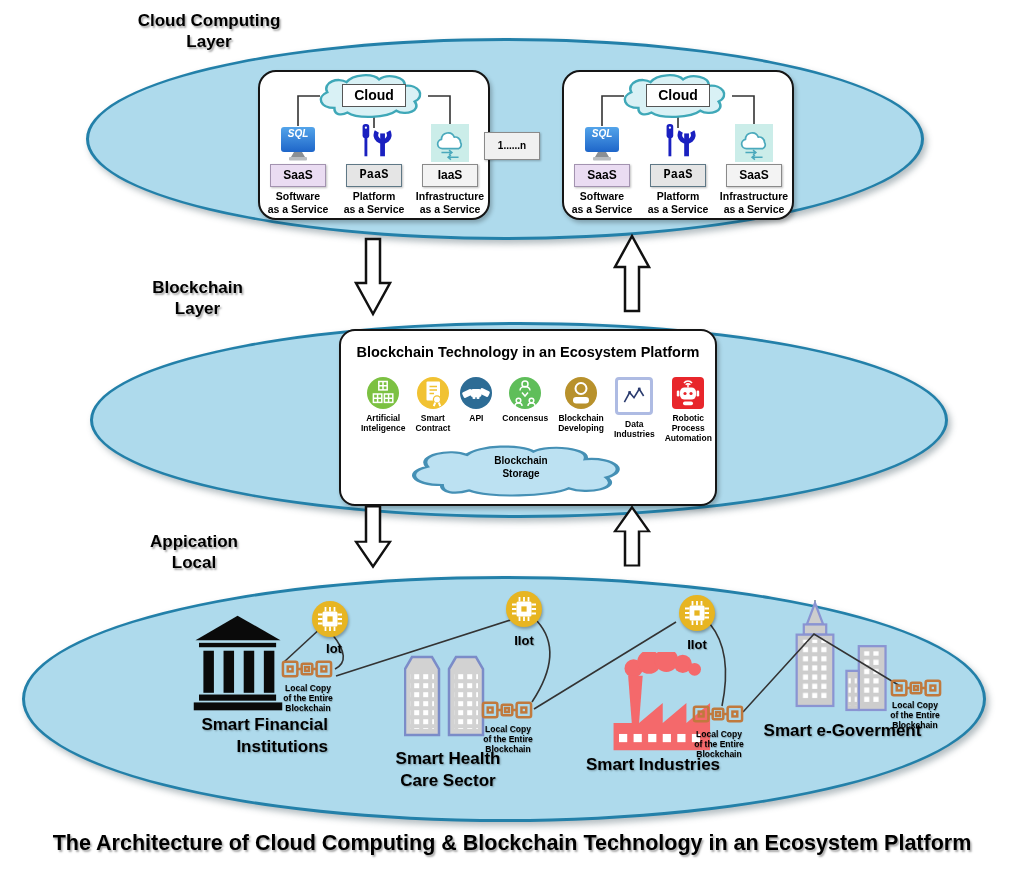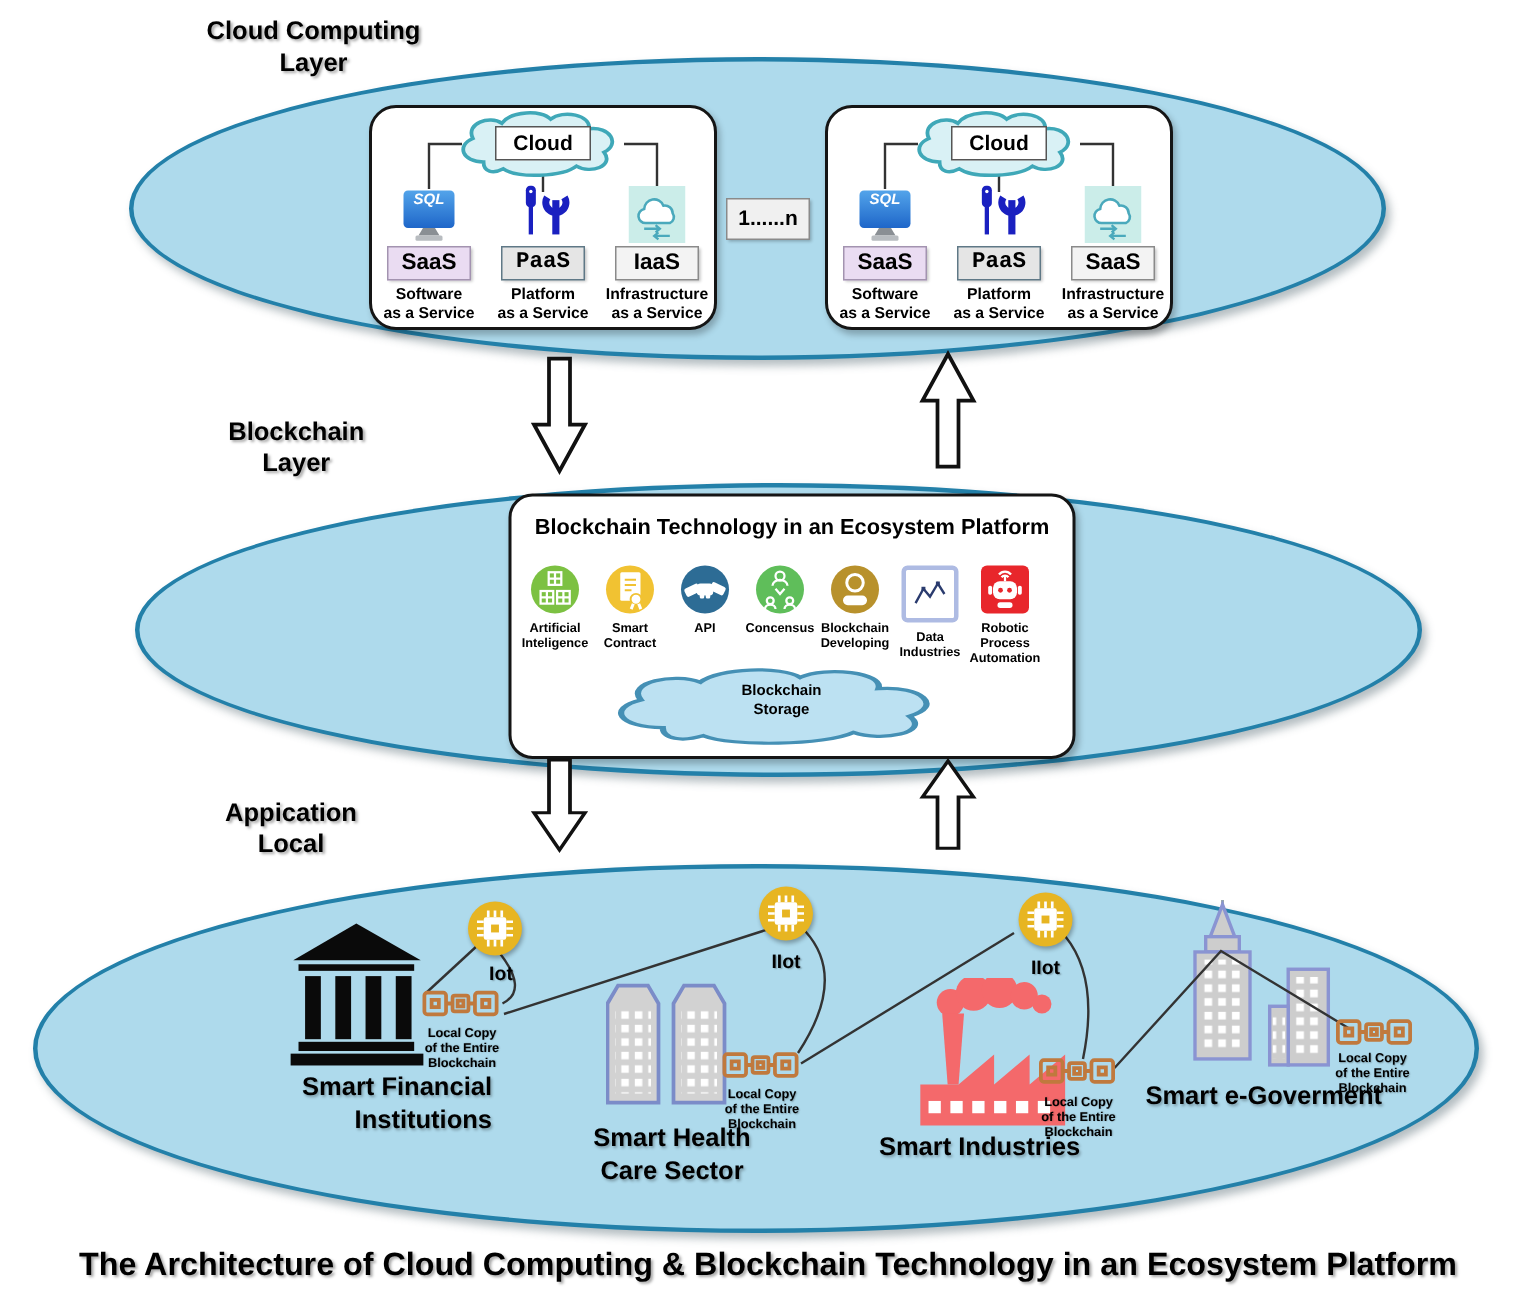--- a/index.html
+++ b/index.html
@@ -4,50 +4,50 @@
 <style>
   html,body{margin:0;padding:0;background:#fff;}
   .canvas{position:relative;width:1024px;height:873px;background:#fff;overflow:hidden;
           font-family:"Liberation Sans",sans-serif;color:#000;}
   .ellipse{position:absolute;border-radius:50%;background:#AEDAEC;border:3px solid #2380A9;
            box-shadow:3px 4px 6px rgba(90,110,120,.45);}
   .layer-label{position:absolute;font-weight:bold;font-size:17px;text-align:center;
                white-space:pre-line;line-height:1.25;text-shadow:1.5px 1.5px 2px rgba(0,0,0,.35);}
   
   .svc-box{position:absolute;width:228px;height:146px;background:#fff;border:2.5px solid #151515;
-           border-radius:18px;box-shadow:2px 3px 4px rgba(0,0,0,.25);}
+           border-radius:18px;box-shadow:2px 3px 4px rgba(0,0,0,.25);margin-left:12px;}
   .conn-svg{position:absolute;left:0;top:0;}
   .mini-cloud{position:absolute;left:52px;top:1px;width:122px;height:46px;}
   .mini-cloud svg{position:absolute;left:0;top:0;}
   .cloud-fill{fill:#D9F1F5;stroke:#3FA8B8;stroke-width:2.5px;}
   .mini-cloud-label{position:absolute;left:30px;top:11px;width:62px;height:21px;background:#fff;
        border:1.5px solid #555;font-weight:bold;font-size:14px;text-align:center;line-height:20px;}
   .svc-cols{position:absolute;left:0;top:50px;width:100%;display:flex;}
   .svc-col{flex:1;display:flex;flex-direction:column;align-items:center;}
   .svc-icon{height:40px;width:44px;position:relative;display:flex;align-items:flex-end;justify-content:center;}
   .sql-text{position:absolute;top:6px;left:0;right:0;text-align:center;font-size:10px;
             font-weight:bold;font-style:italic;color:#fff;}
   .abbr{margin-top:2px;width:54px;height:21px;border:1.5px solid #8a8a8a;font-weight:bold;
-        font-size:15px;text-align:center;line-height:20px;background:#f3f3f3;
+        font-size:12px;text-align:center;line-height:20px;background:#f3f3f3;
         box-shadow:1px 1px 2px rgba(0,0,0,.25);}
   .abbr-saas{background:#EADCF2;border-color:#A393B0;}
   .abbr-paas{background:#e5e5e5;border-color:#5F7886;font-family:Liberation Mono, monospace;}
   .abbr-iaas{background:#F3F3F3;border-color:#8a8a8a;}
   .svc-full{margin-top:3px;font-size:10.5px;font-weight:bold;text-align:center;
             white-space:pre-line;line-height:1.25;}
   .range-box{position:absolute;left:484px;top:132px;width:54px;height:26px;background:#F0F0F0;
-       border:1.5px solid #8a8a8a;font-weight:bold;font-size:14px;text-align:center;line-height:25px;
+       border:1.5px solid #8a8a8a;font-weight:bold;font-size:10px;text-align:center;line-height:25px;
        box-shadow:1px 1px 2px rgba(0,0,0,.25);}
   
   .block-arrow{position:absolute;}
   
   .bc-box{position:absolute;left:339px;top:329px;width:350px;height:173px;background:#fff;
           border:2.5px solid #151515;border-radius:16px;box-shadow:2px 3px 4px rgba(0,0,0,.25);padding-left:24px;}
   .bc-title{position:absolute;top:13px;left:0;width:100%;text-align:center;font-weight:bold;font-size:14.5px;}
-  .bc-row{position:absolute;top:46px;left:4px;right:4px;display:flex;justify-content:flex-start;}
+  .bc-row{position:absolute;top:46px;left:20px;right:4px;display:flex;justify-content:flex-start;gap:10px;}
   .bc-item{display:flex;flex-direction:column;align-items:center;width:50px;}
   .bc-ic{width:32px;height:32px;border-radius:50%;display:flex;align-items:center;justify-content:center;}
   .bc-ic.square{border-radius:4px;}
   .bc-label{margin-top:4px;font-size:8.5px;font-weight:bold;text-align:center;
             white-space:pre-line;line-height:1.18;}
   .storage-cloud{position:absolute;left:55px;top:113px;width:250px;height:54px;}
   .storage-fill{fill:#BCE1F2;stroke:#4590B5;stroke-width:2px;}
   .storage-label{position:absolute;left:0;top:10px;width:100%;text-align:center;font-weight:bold;
                  font-size:10px;white-space:pre-line;line-height:1.3;}
   

